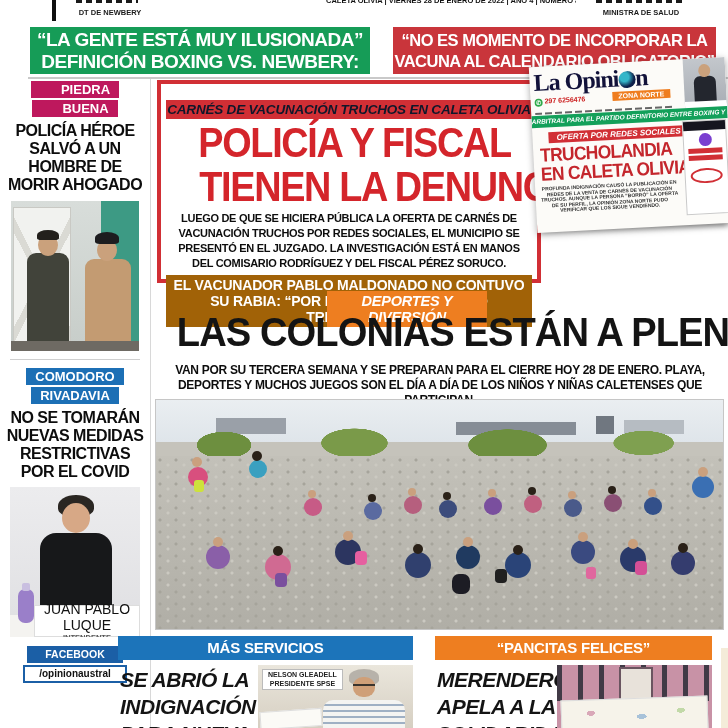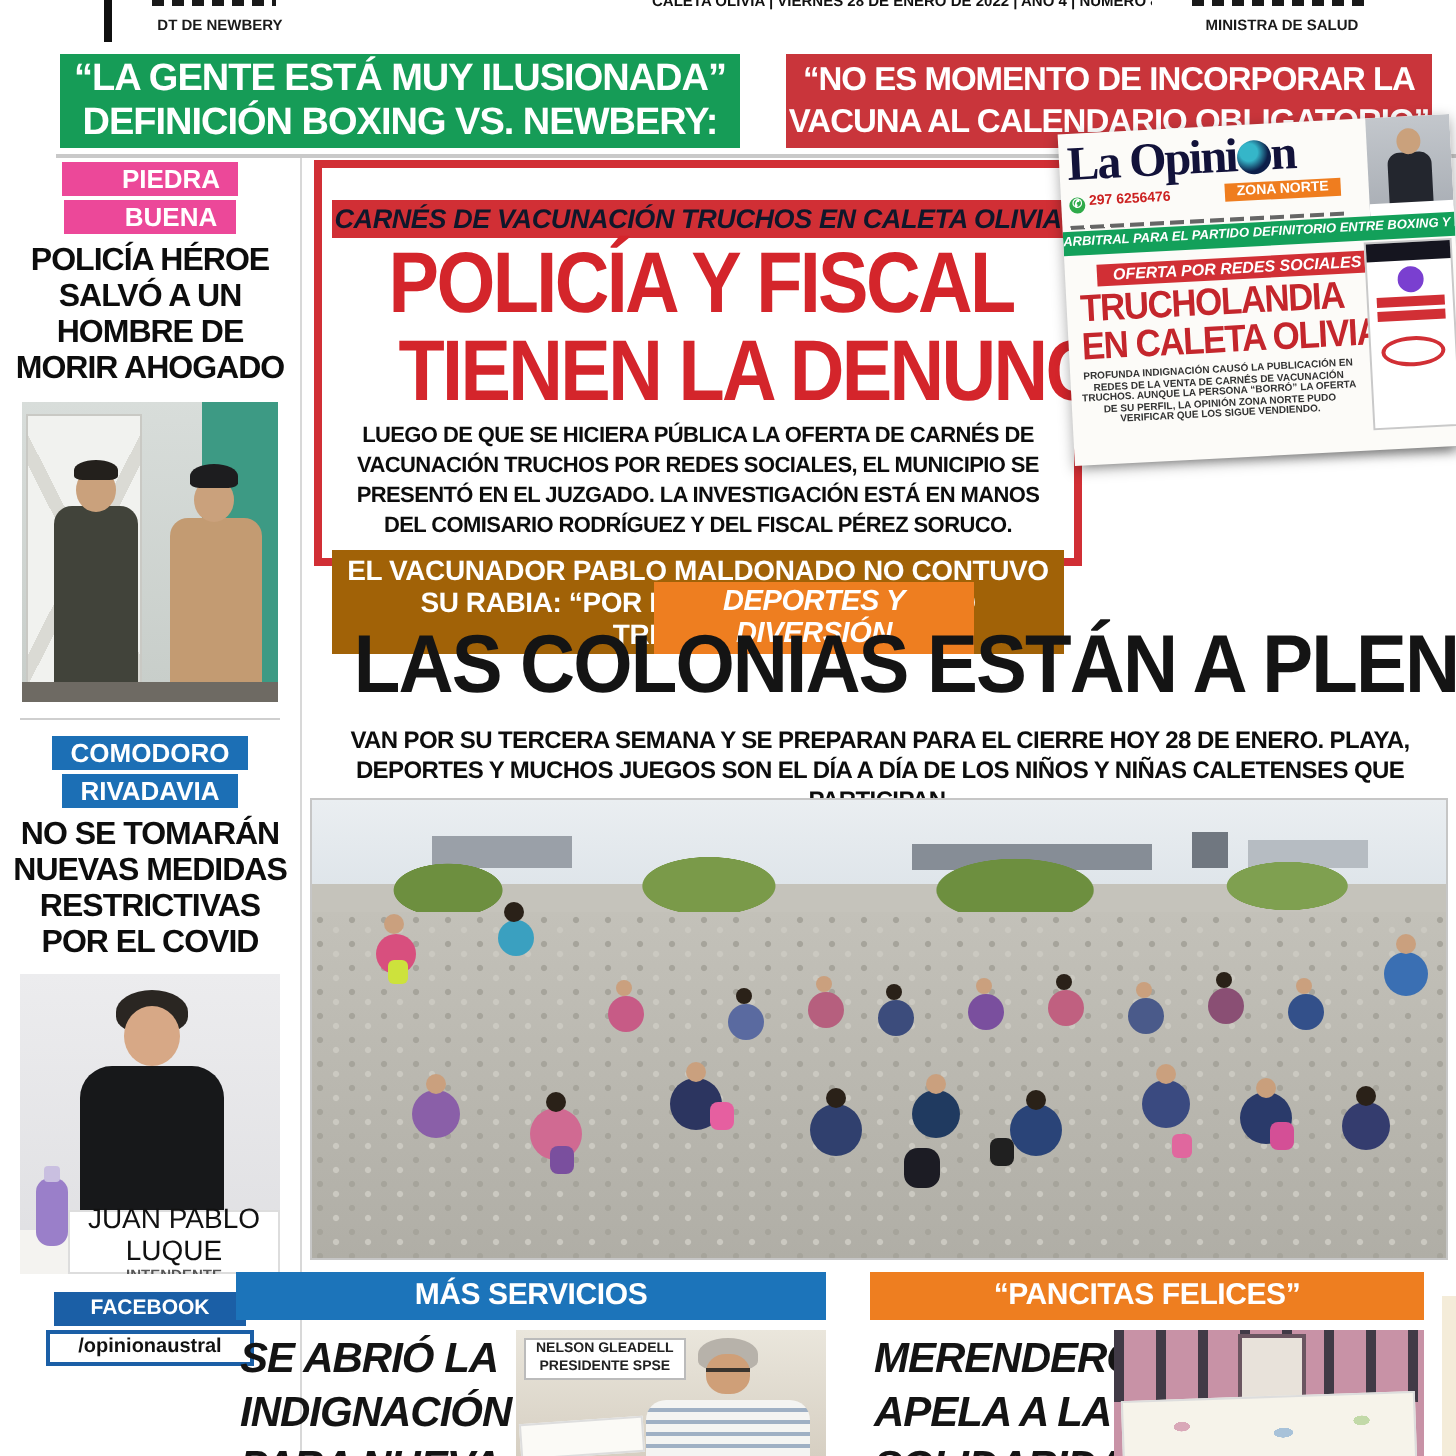--- a/index.html
+++ b/index.html
@@ -16,21 +16,21 @@
   
   .quote-box{position:absolute;top:27px;height:47px;color:#fff;font-weight:800;text-align:center;
              display:flex;flex-direction:column;justify-content:center;letter-spacing:-0.5px;}
   .quote-green{left:30px;width:340px;background:#169c57;font-size:19px;line-height:22px;}
   .quote-red{left:393px;width:323px;background:#c9353b;font-size:16.5px;line-height:21px;}
   .hrule{position:absolute;left:28px;top:77px;width:700px;height:2px;background:#c9c9c9;}
 
   
   .leftcol{position:absolute;left:0;top:79px;width:150px;height:649px;border-right:1px solid #d8d8d8;background:#fff;}
   .chip{display:block;width:max-content;margin:2px auto;padding:1px 9px;color:#fff;font-weight:800;font-size:13px;letter-spacing:0;}
-  .chip.pb{background:#ec4899;padding-left:30px;}
+  .chip.pb{background:#be185d;padding-left:30px;}
   .chip.cr{background:#1c6fb5;}
   .lc-head{margin:5px 3px 0;font-size:16px;line-height:18px;font-weight:800;text-align:center;letter-spacing:-0.5px;color:#0d0d0d;}
   .lc-div{width:130px;height:1px;background:#cfcfcf;margin:8px auto;}
 
   .photo{position:relative;overflow:hidden;}
   .ph1{width:128px;height:150px;margin:7px auto 0;background:linear-gradient(#d8ddda,#c7cdc9);}
   .ph1 .doorL{position:absolute;left:2px;top:6px;width:56px;height:144px;background:#f1f2ef;border:1px solid #c9c9c4;
     background-image:linear-gradient(63deg,transparent 47%,#dadad4 47%,#dadad4 53%,transparent 53%),
                      linear-gradient(-63deg,transparent 47%,#dadad4 47%,#dadad4 53%,transparent 53%);}
   .ph1 .doorR{position:absolute;right:0;top:0;width:38px;height:150px;background:#3d9a84;}
@@ -52,21 +52,21 @@
   .soc-bar{width:96px;margin:0 auto;height:17px;line-height:17px;text-align:center;color:#fff;font-weight:800;font-size:10.5px;}
   .soc-handle{width:100px;margin:2px auto 18px;height:14px;line-height:14px;text-align:center;
               font-weight:800;font-size:10px;background:#fff;}
   .soc-fb .soc-bar{background:#1b5fa6;} .soc-fb .soc-handle{border:2px solid #1b5fa6;}
   .soc-ig .soc-bar{background:#bf1d8d;} .soc-ig .soc-handle{border:2px solid #bf1d8d;}
 
   
   .frame{position:absolute;left:157px;top:80px;width:384px;height:203px;border:4px solid #d12f35;background:#fff;box-sizing:border-box;}
   .kicker-bar{margin:16px 5px 0;background:#d12f35;color:#0f172a;font-weight:800;font-style:italic;
               font-size:13.5px;text-align:center;padding:2px 0;letter-spacing:-0.2px;}
-  .ms-head{margin-top:1px;text-align:left;color:#d4252b;font-weight:800;font-size:43px;line-height:44px;letter-spacing:-1.5px;padding-left:12px;}
+  .ms-head{margin-top:1px;text-align:center;color:#d4252b;font-weight:800;font-size:43px;line-height:44px;letter-spacing:-1.5px;padding-left:12px;}
   .ms-head .cond{display:inline-block;transform:scaleX(.88);transform-origin:center;white-space:nowrap;}
   .ms-deck{margin:3px 6px 0;font-size:11px;line-height:15px;font-weight:800;text-align:center;letter-spacing:-0.3px;color:#0d0d0d;}
   .ms-quote{margin:4px 5px;background:#a16207;color:#fff;font-weight:800;
             font-size:14px;text-align:center;padding:2px 0;letter-spacing:-0.2px;}
 
   
   .inset-red{position:absolute;left:696px;top:64px;width:30px;height:146px;background:#d12f35;transform:rotate(-3deg);}
   .inset-under{position:absolute;left:542px;top:206px;width:184px;height:20px;background:#fbfaf6;transform:rotate(-2deg);
                box-shadow:0 3px 5px rgba(0,0,0,.3);}
   .inset{position:absolute;left:533px;top:62px;width:196px;height:166px;background:#fcfbf8;transform:rotate(-3deg);

